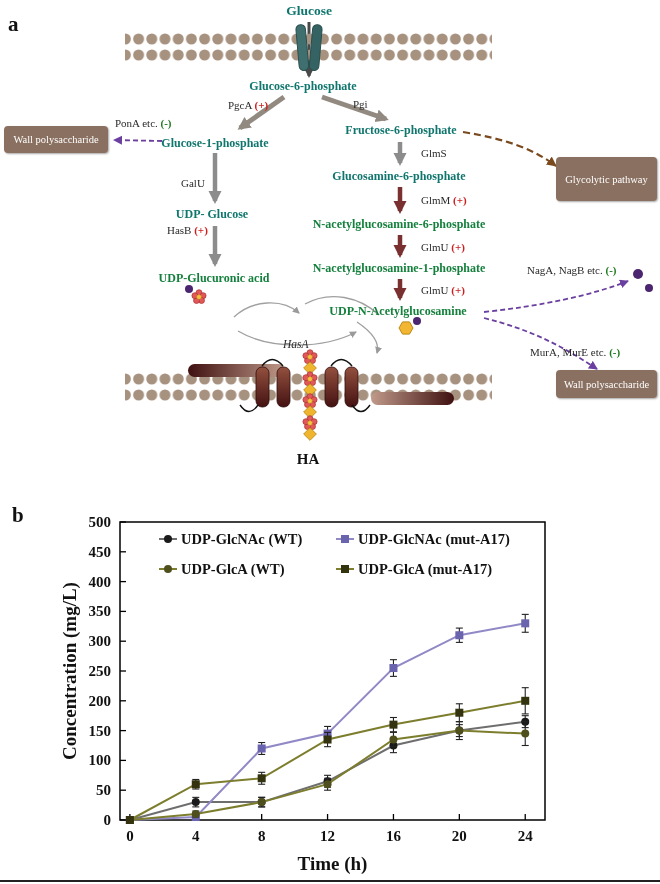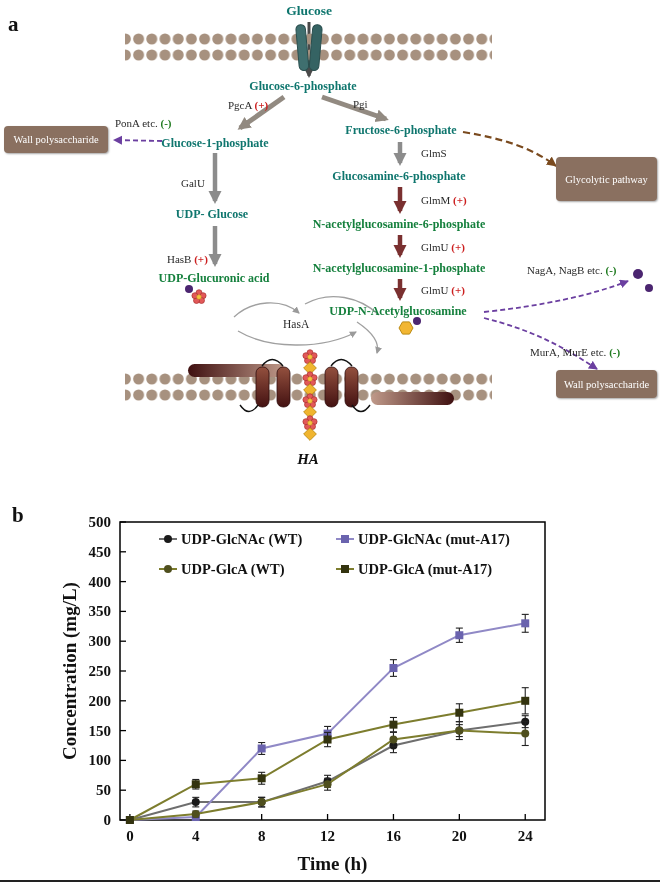--- a/index.html
+++ b/index.html
@@ -7,22 +7,22 @@
   .abs{position:absolute;white-space:nowrap;}
   .cx{transform:translateX(-50%);}
   .panel-label{font-size:21px;font-weight:bold;}
   .met{font-size:12px;font-weight:bold;color:#0f766e;}
   .big{font-size:13.5px;}
   .enz{font-size:11px;color:#2a2a2a;}
   .small{font-size:11px;}
   .red{color:#15803d;}
   .plus{color:#cc2020;font-weight:bold;}
   .minus{color:#1f7a1f;font-weight:bold;}
-  .ital{}
-  .ha-label{font-size:15px;font-weight:bold;font-style:italic;text-align:center;}
+  .ital{font-style:italic;margin-top:20px;}
+  .ha-label{font-size:15px;font-weight:bold;text-align:center;}
   .pbox{background:#8a7060;color:#fff;border-radius:4px;font-size:10.5px;
         display:flex;align-items:center;justify-content:center;text-align:center;
         box-shadow:1px 1px 2px rgba(0,0,0,.35);}
 </style>
 </head>
 <body>
 
 <svg width="660" height="500" style="position:absolute;left:0;top:0">
   <defs>
     <pattern id="mem1" patternUnits="userSpaceOnUse" x="0" y="31" width="13.2" height="16">
@@ -166,21 +166,21 @@
 <div class="abs met cx red" style="left:214px;top:271px">UDP-Glucuronic acid</div>
 <div class="abs met cx red" style="left:398px;top:304px">UDP-N-Acetylglucosamine</div>
 <div class="abs ha-label cx" style="left:308px;top:451px">HA</div>
 
 <div class="abs enz" style="left:228px;top:99px"><span>PgcA</span> <span class="plus">(+)</span></div>
 <div class="abs enz" style="left:353px;top:98px">Pgi</div>
 <div class="abs enz small" style="left:115px;top:117px"><span>PonA etc.</span> <span class="minus">(-)</span></div>
 <div class="abs enz" style="left:421px;top:147px">GlmS</div>
 <div class="abs enz" style="left:181px;top:177px">GalU</div>
 <div class="abs enz" style="left:421px;top:194px"><span>GlmM</span> <span class="plus">(+)</span></div>
-<div class="abs enz" style="left:167px;top:253px"><span>HasB</span> <span class="plus">(+)</span></div>
+<div class="abs enz" style="left:167px;top:224px"><span>HasB</span> <span class="plus">(+)</span></div>
 <div class="abs enz" style="left:421px;top:241px"><span>GlmU</span> <span class="plus">(+)</span></div>
 <div class="abs enz" style="left:421px;top:284px"><span>GlmU</span> <span class="plus">(+)</span></div>
 <div class="abs enz small" style="left:527px;top:264px"><span>NagA, NagB etc.</span> <span class="minus">(-)</span></div>
 <div class="abs enz small" style="left:530px;top:346px"><span>MurA, MurE etc.</span> <span class="minus">(-)</span></div>
 <div class="abs enz ital" style="left:283px;top:318px;font-size:11.5px">HasA</div>
 
 <div class="abs pbox" style="left:4px;top:126px;width:104px;height:27px">Wall polysaccharide</div>
 <div class="abs pbox" style="left:556px;top:157px;width:101px;height:44px">Glycolytic pathway</div>
 <div class="abs pbox" style="left:556px;top:370px;width:101px;height:28px">Wall polysaccharide</div>
 

